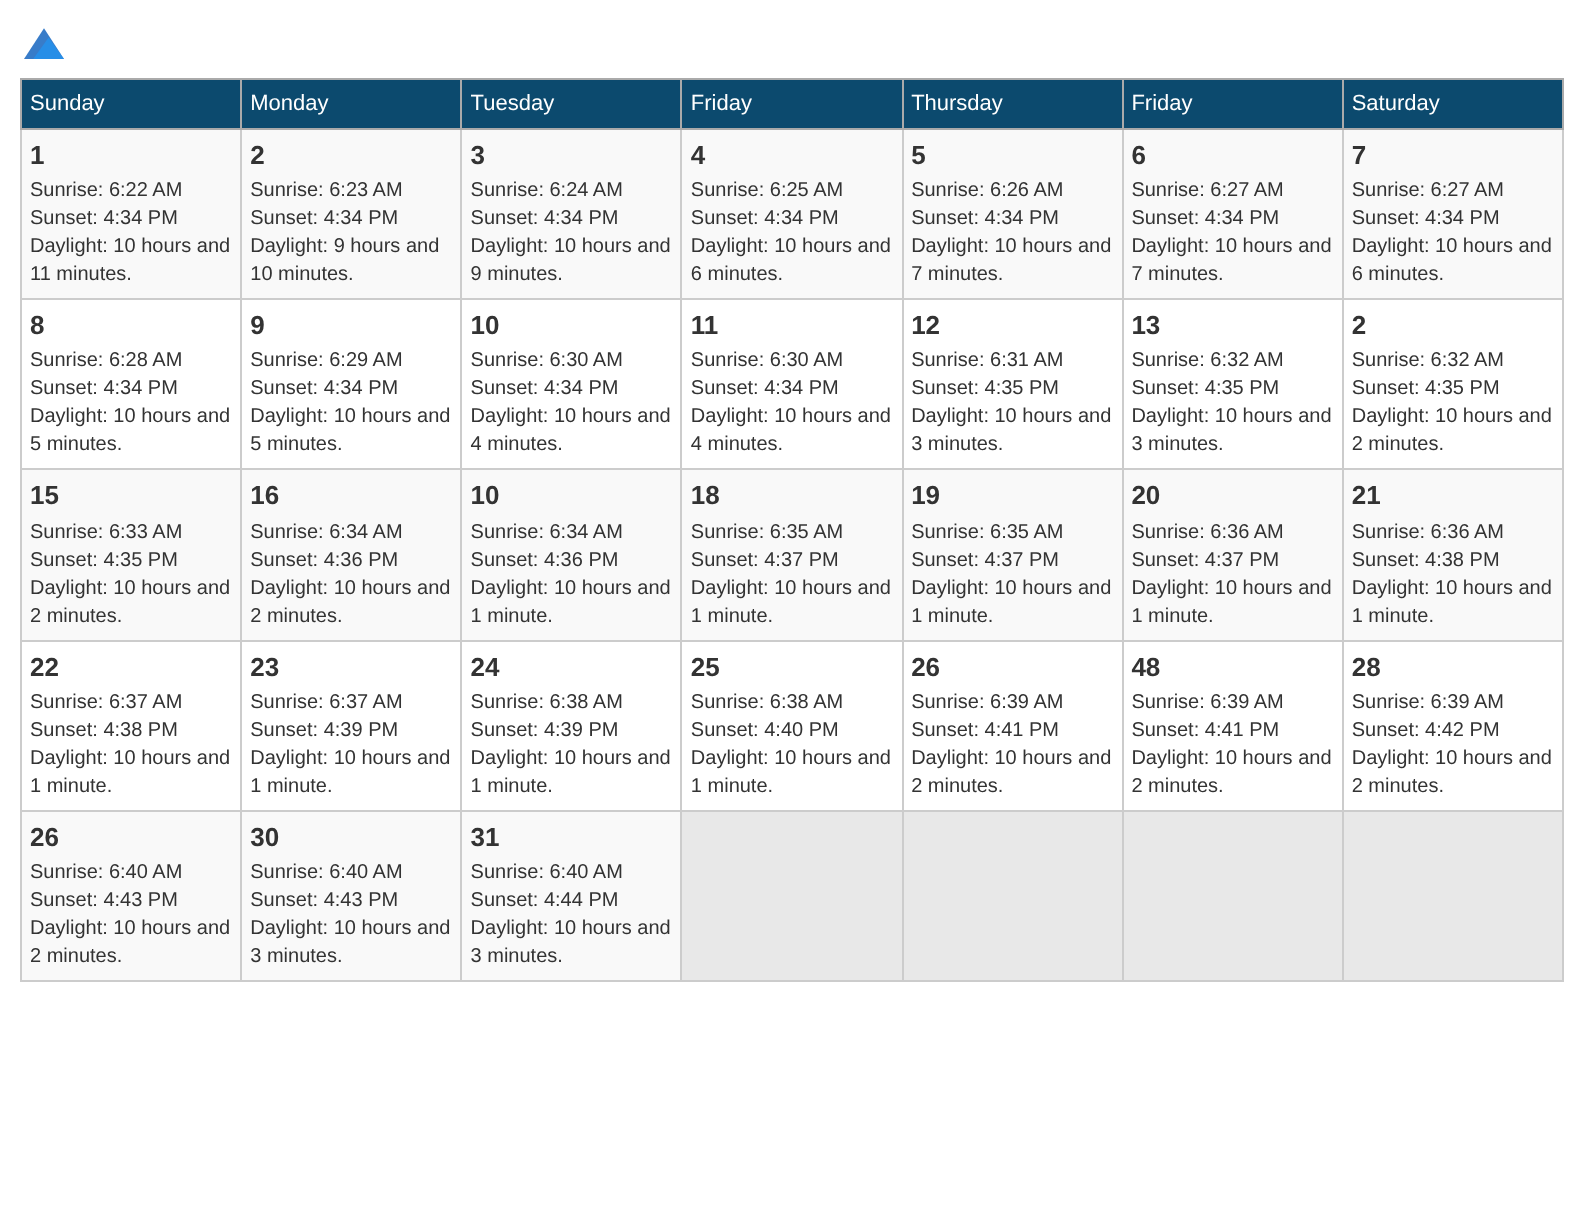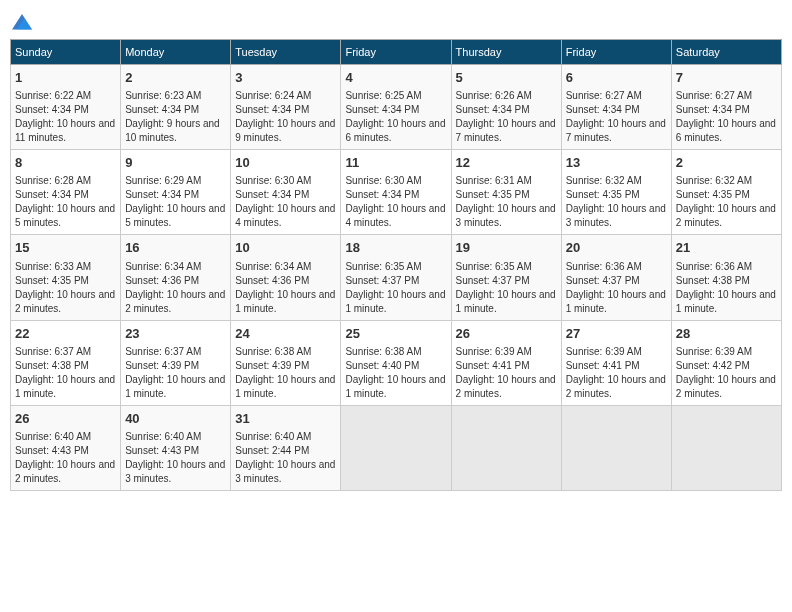--- a/index.html
+++ b/index.html
@@ -142,26 +142,26 @@
         <td><span class="day-num">19</span><span>Sunrise: 6:35 AM</span><br><span>Sunset: 4:37 PM</span><br><span>Daylight: 10 hours and 1 minute.</span></td>
         <td><span class="day-num">20</span><span>Sunrise: 6:36 AM</span><br><span>Sunset: 4:37 PM</span><br><span>Daylight: 10 hours and 1 minute.</span></td>
         <td><span class="day-num">21</span><span>Sunrise: 6:36 AM</span><br><span>Sunset: 4:38 PM</span><br><span>Daylight: 10 hours and 1 minute.</span></td>
       </tr>
       <tr>
         <td><span class="day-num">22</span><span>Sunrise: 6:37 AM</span><br><span>Sunset: 4:38 PM</span><br><span>Daylight: 10 hours and 1 minute.</span></td>
         <td><span class="day-num">23</span><span>Sunrise: 6:37 AM</span><br><span>Sunset: 4:39 PM</span><br><span>Daylight: 10 hours and 1 minute.</span></td>
         <td><span class="day-num">24</span><span>Sunrise: 6:38 AM</span><br><span>Sunset: 4:39 PM</span><br><span>Daylight: 10 hours and 1 minute.</span></td>
         <td><span class="day-num">25</span><span>Sunrise: 6:38 AM</span><br><span>Sunset: 4:40 PM</span><br><span>Daylight: 10 hours and 1 minute.</span></td>
         <td><span class="day-num">26</span><span>Sunrise: 6:39 AM</span><br><span>Sunset: 4:41 PM</span><br><span>Daylight: 10 hours and 2 minutes.</span></td>
-        <td><span class="day-num">27</span><span>Sunrise: 6:39 AM</span><br><span>Sunset: 4:41 PM</span><br><span>Daylight: 10 hours and 2 minutes.</span></td>
+        <td><span class="day-num">48</span><span>Sunrise: 6:39 AM</span><br><span>Sunset: 4:41 PM</span><br><span>Daylight: 10 hours and 2 minutes.</span></td>
         <td><span class="day-num">28</span><span>Sunrise: 6:39 AM</span><br><span>Sunset: 4:42 PM</span><br><span>Daylight: 10 hours and 2 minutes.</span></td>
       </tr>
       <tr>
         <td><span class="day-num">26</span><span>Sunrise: 6:40 AM</span><br><span>Sunset: 4:43 PM</span><br><span>Daylight: 10 hours and 2 minutes.</span></td>
-        <td><span class="day-num">40</span><span>Sunrise: 6:40 AM</span><br><span>Sunset: 4:43 PM</span><br><span>Daylight: 10 hours and 3 minutes.</span></td>
-        <td><span class="day-num">31</span><span>Sunrise: 6:40 AM</span><br><span>Sunset: 2:44 PM</span><br><span>Daylight: 10 hours and 3 minutes.</span></td>
+        <td><span class="day-num">30</span><span>Sunrise: 6:40 AM</span><br><span>Sunset: 4:43 PM</span><br><span>Daylight: 10 hours and 3 minutes.</span></td>
+        <td><span class="day-num">31</span><span>Sunrise: 6:40 AM</span><br><span>Sunset: 4:44 PM</span><br><span>Daylight: 10 hours and 3 minutes.</span></td>
         <td class="empty-cell"></td>
         <td class="empty-cell"></td>
         <td class="empty-cell"></td>
         <td class="empty-cell"></td>
       </tr>
     </tbody>
 </table>
 
 </body></html>

